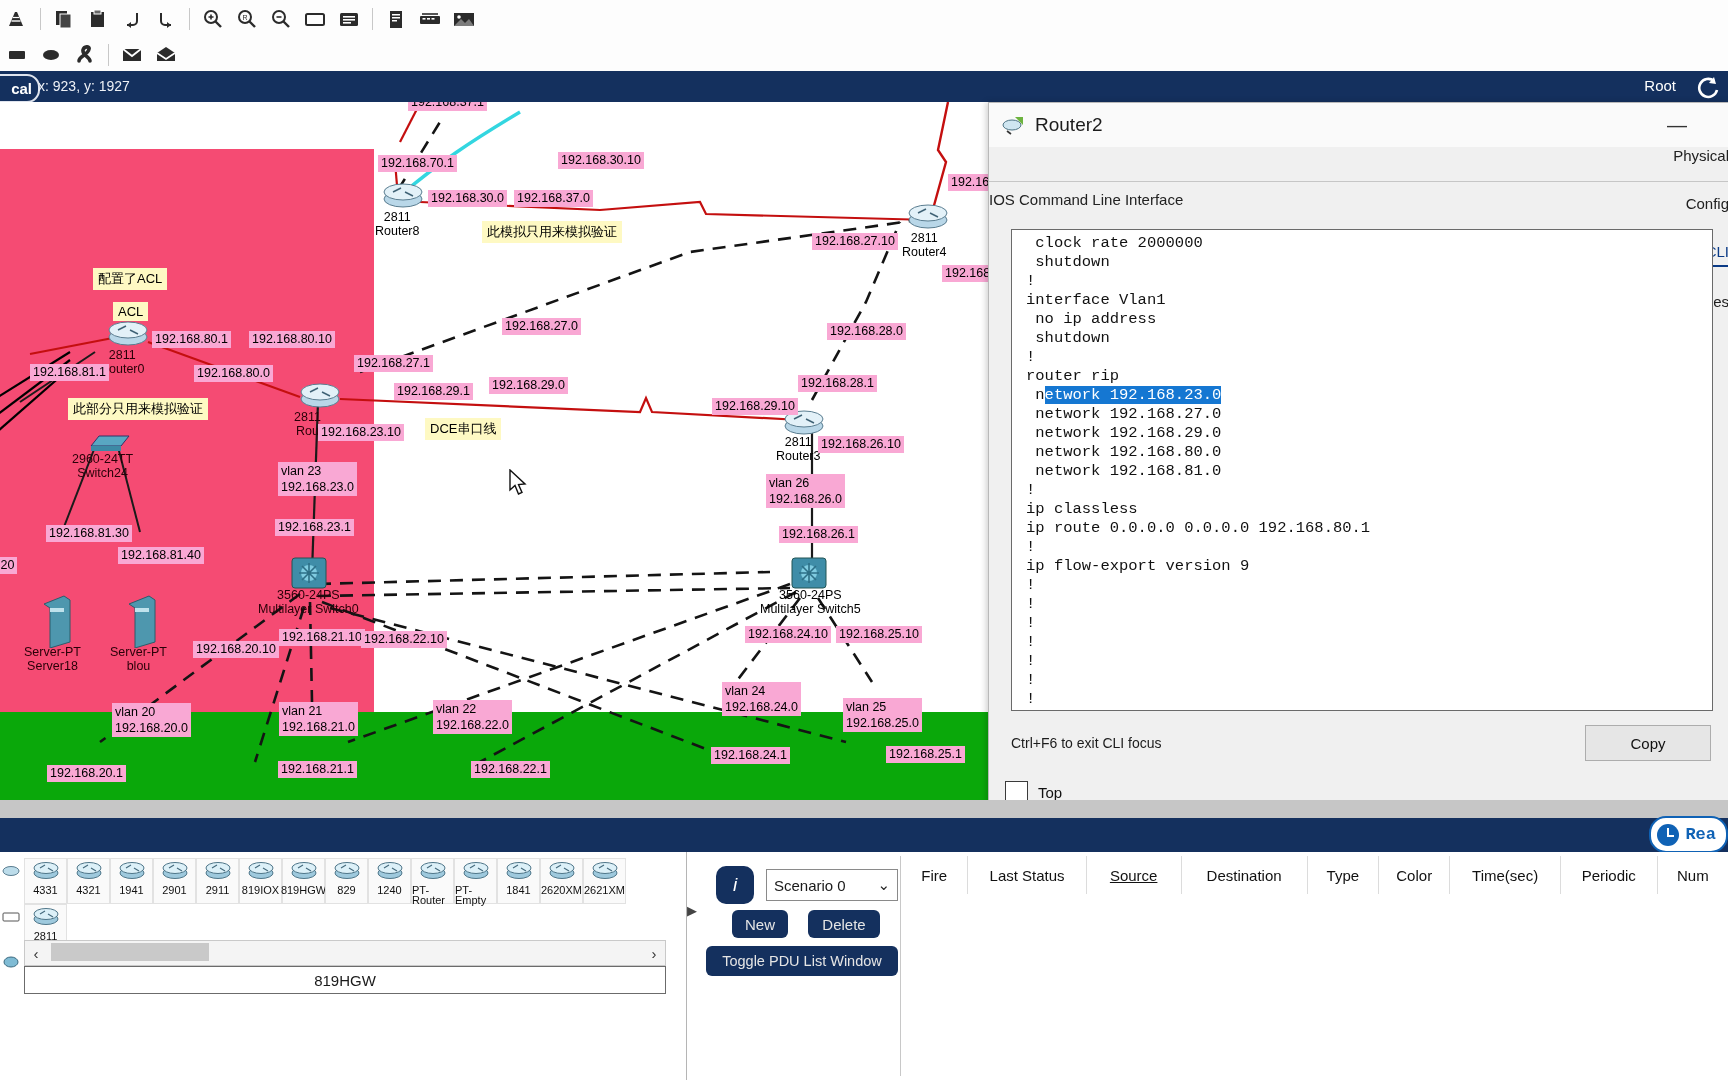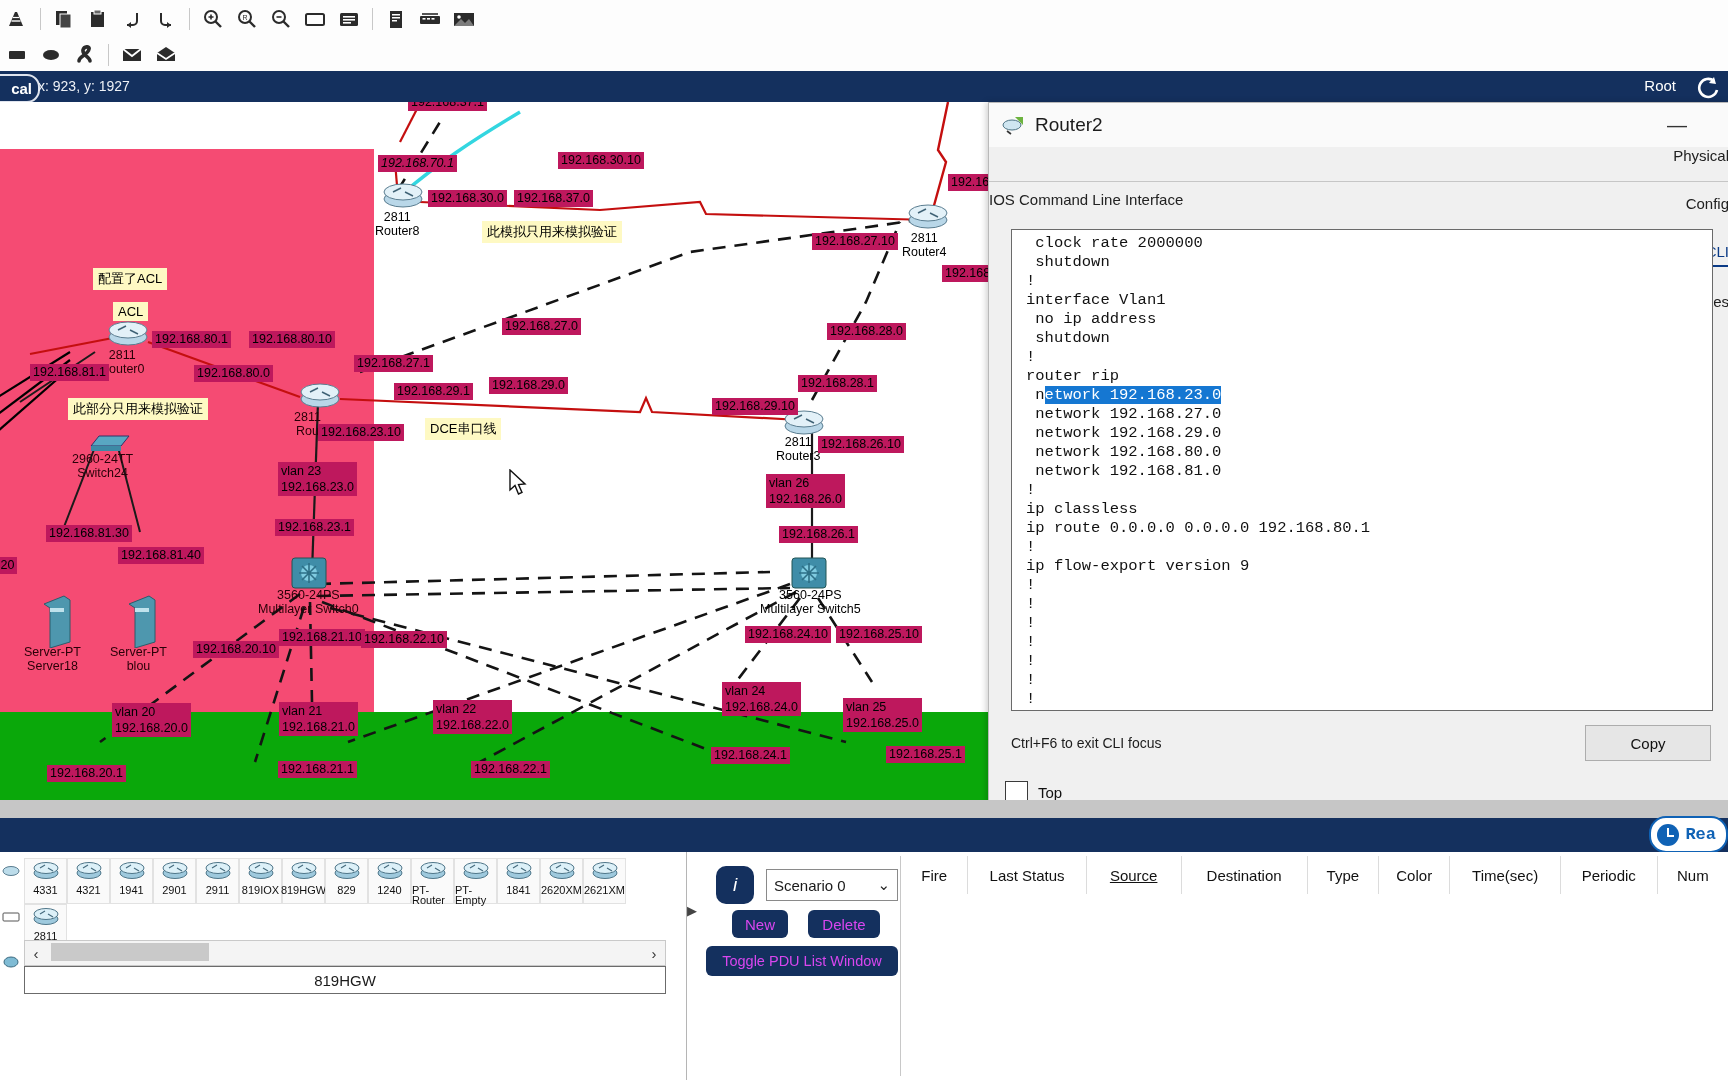--- a/index.html
+++ b/index.html
@@ -27,21 +27,21 @@
   .coords{position:absolute;left:38px;top:7px;font-size:14px;color:#eef1f6;}
   .root-lbl{position:absolute;right:52px;top:6px;font-size:15px;color:#fff;}
   .root-arrow{position:absolute;right:8px;top:4px;width:30px;height:24px;}
 
   
   .workspace{position:absolute;left:0;top:102px;width:988px;height:698px;
              background:#ffffff;overflow:hidden;}
   .zone-pink{position:absolute;left:-20px;top:47px;width:394px;height:600px;background:#f54b73;}
   .zone-green{position:absolute;left:-20px;top:610px;width:1008px;height:88px;background:#0aa80a;}
 
-  .iplbl{position:absolute;background:#be185d;color:#000;font-size:12.5px;
+  .iplbl{position:absolute;background:#f9a8d4;color:#000;font-size:12.5px;
          padding:1px 3px;white-space:nowrap;line-height:15px;}
   .iplbl.two{line-height:16px;}
   .note{position:absolute;background:#fef9c3;color:#000;font-size:13px;padding:2px 5px;white-space:nowrap;}
   .devlbl{position:absolute;color:#000;font-size:12.5px;text-align:center;
           white-space:nowrap;line-height:14px;}
   .devlbl.pinkbg{color:#2a0008;}
 
   .dev{position:absolute;}
   svg.links{position:absolute;left:0;top:0;width:988px;height:698px;pointer-events:none;}
 
@@ -107,21 +107,21 @@
                display:flex;align-items:center;justify-content:center;font-size:13px;color:#444;cursor:pointer;}
 
   .simpanel{position:absolute;left:700px;top:0;width:1028px;height:228px;background:#fff;}
   .sim-left{position:absolute;left:0;top:4px;width:198px;height:220px;}
   .info-btn{position:absolute;left:16px;top:10px;width:38px;height:38px;border-radius:10px;
             background:#14305e;color:#fff;display:flex;align-items:center;justify-content:center;
             font-size:19px;font-style:italic;cursor:pointer;}
   .scn-sel{position:absolute;left:66px;top:13px;width:116px;height:30px;background:#fff;
            border:1px solid #8a8a8a;display:flex;align-items:center;justify-content:space-between;
            padding:0 7px;font-size:15px;cursor:pointer;}
-  .btn-navy{background:#14305e;color:#d946ef;border-radius:6px;display:flex;align-items:center;
+  .btn-navy{background:#14305e;color:#e5e5e5;border-radius:6px;display:flex;align-items:center;
             justify-content:center;font-size:15px;cursor:pointer;}
   #newBtn{position:absolute;left:32px;top:54px;width:56px;height:28px;}
   #delBtn{position:absolute;left:108px;top:54px;width:72px;height:28px;}
   #toggleBtn{position:absolute;left:6px;top:90px;width:192px;height:30px;font-size:14.5px;}
   .pdutable{position:absolute;left:200px;top:4px;width:828px;height:220px;
             border-left:1px solid #c8c8c8;}
   .pduhdr{display:flex;height:38px;align-items:center;}
   .pducol{height:38px;display:flex;align-items:center;justify-content:center;
           font-size:15px;color:#111;border-right:1px solid #dcdcdc;cursor:pointer;}
 </style>
@@ -399,21 +399,21 @@
 
     <div id="noteHost">
         <div class="note" style="left: 93px; top: 166px;">配置了ACL</div>
         <div class="note" style="left: 68px; top: 296px;">此部分只用来模拟验证</div>
         <div class="note" style="left: 482px; top: 119px;">此模拟只用来模拟验证</div>
         <div class="note" style="left: 425px; top: 316px;">DCE串口线</div>
         <div class="note" style="left: 113px; top: 200px;">ACL</div>
       </div>
     <div id="ipHost">
         <div class="iplbl" style="left: 408px; top: -8px;">192.168.37.1</div>
-        <div class="iplbl" style="left: 378px; top: 53px; font-style: italic;">192.168.70.1</div>
+        <div class="iplbl" style="left: 378px; top: 53px;">192.168.70.1</div>
         <div class="iplbl" style="left: 428px; top: 88px;">192.168.30.0</div>
         <div class="iplbl" style="left: 558px; top: 50px;">192.168.30.10</div>
         <div class="iplbl" style="left: 514px; top: 88px;">192.168.37.0</div>
         <div class="iplbl" style="left: 812px; top: 131px;">192.168.27.10</div>
         <div class="iplbl" style="left: 898px; top: 163px; margin-left: 44px;">192.168.28.10</div>
         <div class="iplbl" style="left: 502px; top: 216px;">192.168.27.0</div>
         <div class="iplbl" style="left: 827px; top: 221px;">192.168.28.0</div>
         <div class="iplbl" style="left: 354px; top: 253px;">192.168.27.1</div>
         <div class="iplbl" style="left: 798px; top: 273px;">192.168.28.1</div>
         <div class="iplbl" style="left: 394px; top: 281px;">192.168.29.1</div>

